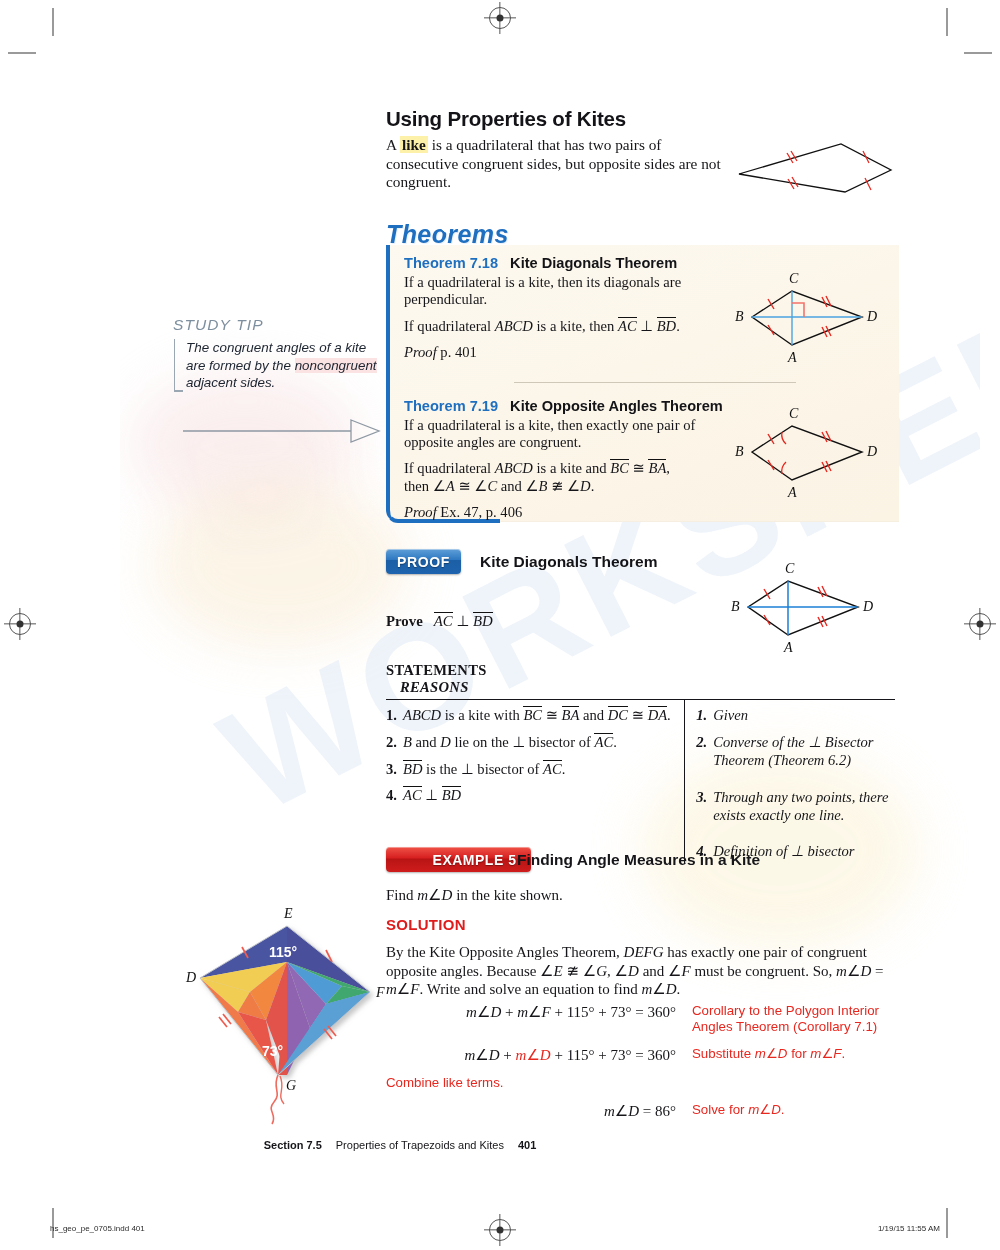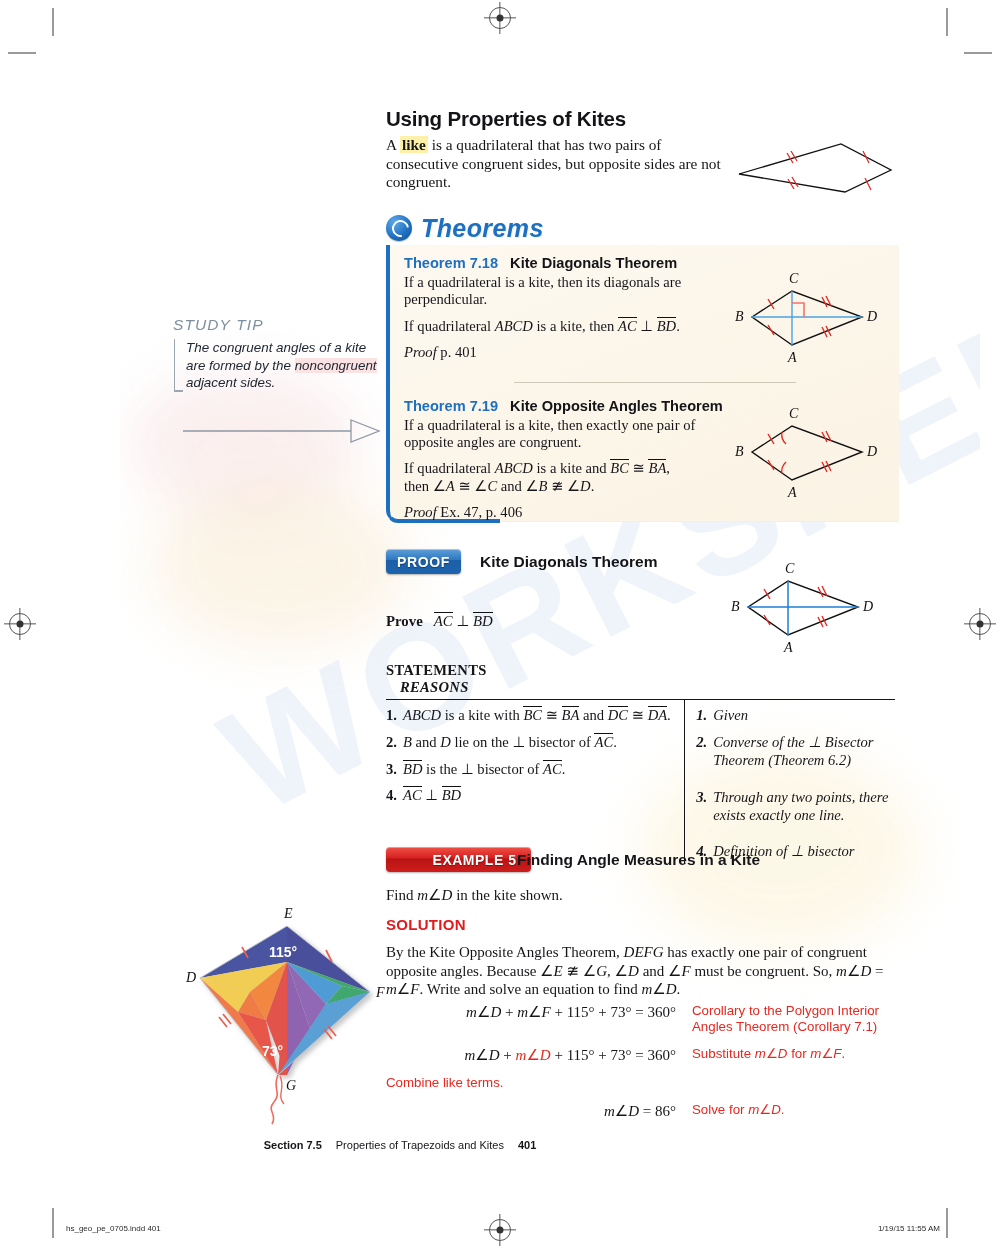--- a/index.html
+++ b/index.html
@@ -38,21 +38,21 @@
     font-family:"Liberation Sans",sans-serif;
     font-size:20.5px;font-weight:700;letter-spacing:-.2px;color:#141418;
   }
   p.lead{
     position:absolute;left:386px;top:136px;width:340px;margin:0;
     font-size:15.3px;line-height:18.5px;
   }
   .hl-kite{background:#fdf0a8;padding:0 2px;font-weight:700;font-family:"Liberation Serif",serif;}
 
   
-  .th-head{position:absolute;left:386px;top:211px;height:34px;display:flex;align-items:center;gap:9px;}
+  .th-head{position:absolute;left:386px;top:211px;height:34px;display:flex;align-items:center;gap:9px;flex-direction:column;}
   .th-badge{
     width:26px;height:26px;border-radius:50%;
     background:radial-gradient(circle at 33% 28%,#5ea8e8 0%,#1f6fc0 58%,#10518f 100%);
     position:relative;box-shadow:0 1px 1px rgba(0,0,0,.25);
   }
   .th-badge:after{
     content:"";position:absolute;left:6px;top:5px;width:13px;height:13px;
     border:2.6px solid #fff;border-radius:50%;border-right-color:transparent;
     transform:rotate(36deg);
   }
@@ -157,21 +157,21 @@
   
   .foot{
     position:absolute;left:0;top:1139px;width:800px;text-align:center;
     font-family:"Liberation Sans",sans-serif;font-size:11px;
   }
   .foot .b{font-weight:700;}
   .foot .mid{margin:0 14px;}
   .printline{
     position:absolute;top:1224px;font-family:"Liberation Sans",sans-serif;font-size:8px;color:#2a2a2a;
   }
-  .pl-left{left:66px;}
+  .pl-left{left:50px;}
   .pl-right{right:60px;}
 
   
   svg{display:block;overflow:visible;}
   .fig{position:absolute;}
   .lbl{font-family:"Liberation Serif",serif;font-style:italic;font-size:14px;fill:#111;}
 
   
   .kite-photo{position:absolute;left:192px;top:900px;width:170px;height:160px;}
 </style>

